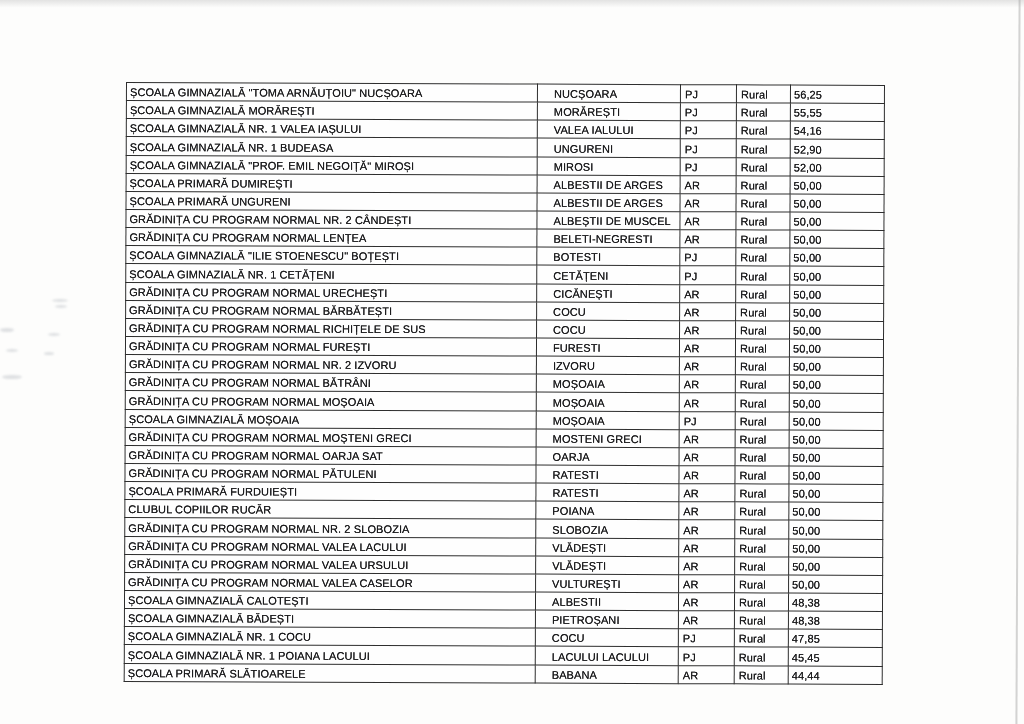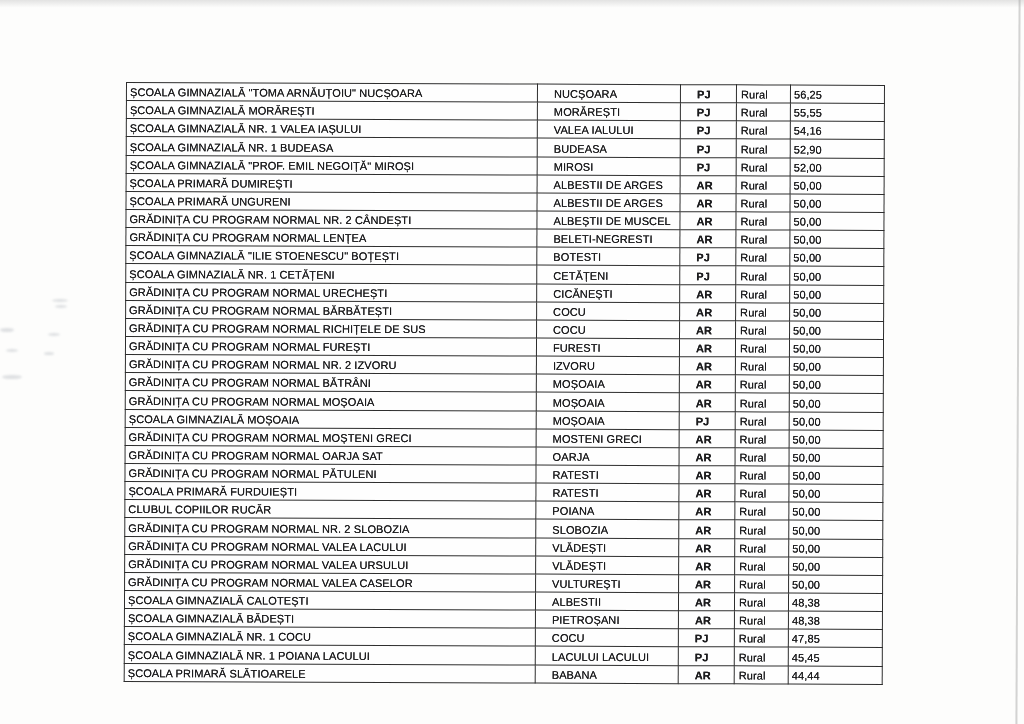--- a/index.html
+++ b/index.html
@@ -67,21 +67,21 @@
     white-space: nowrap;
     overflow: hidden;
     color: #1c1c1e;
     
     text-shadow: 0 0 0.45px #1c1c1e;
     letter-spacing: 0.1px;
   }
   .doc-table { border: 1.6px solid #242424; }
   .doc-table td.c0 { text-transform: none; }
   .doc-table td.c1 { padding-left: 16px; }
-  .doc-table td.c2 { padding-left: 16px; font-weight: bold; }
+  .doc-table td.c2 { padding-left: 4px; }
   .doc-table td.c3 { padding-left: 4px; }
   .doc-table td.c4 { padding-right: 4px; }
 </style>
 </head>
 <body>
 
 <div class="scan-page">
 
   <div class="top-shade"></div>
   <div class="right-scan-line"></div>
@@ -119,21 +119,21 @@
         </tr>
         <tr>
           <td class="c0">ȘCOALA GIMNAZIALĂ NR. 1 VALEA IAȘULUI</td>
           <td class="c1">VALEA IALULUI</td>
           <td class="c2">PJ</td>
           <td class="c3">Rural</td>
           <td class="c4">54,16</td>
         </tr>
         <tr>
           <td class="c0">ȘCOALA GIMNAZIALĂ NR. 1 BUDEASA</td>
-          <td class="c1">BUDEASA</td>
+          <td class="c1">UNGURENI</td>
           <td class="c2">PJ</td>
           <td class="c3">Rural</td>
           <td class="c4">52,90</td>
         </tr>
         <tr>
           <td class="c0">ȘCOALA GIMNAZIALĂ "PROF. EMIL NEGOIȚĂ" MIROȘI</td>
           <td class="c1">MIROSI</td>
           <td class="c2">PJ</td>
           <td class="c3">Rural</td>
           <td class="c4">52,00</td>

